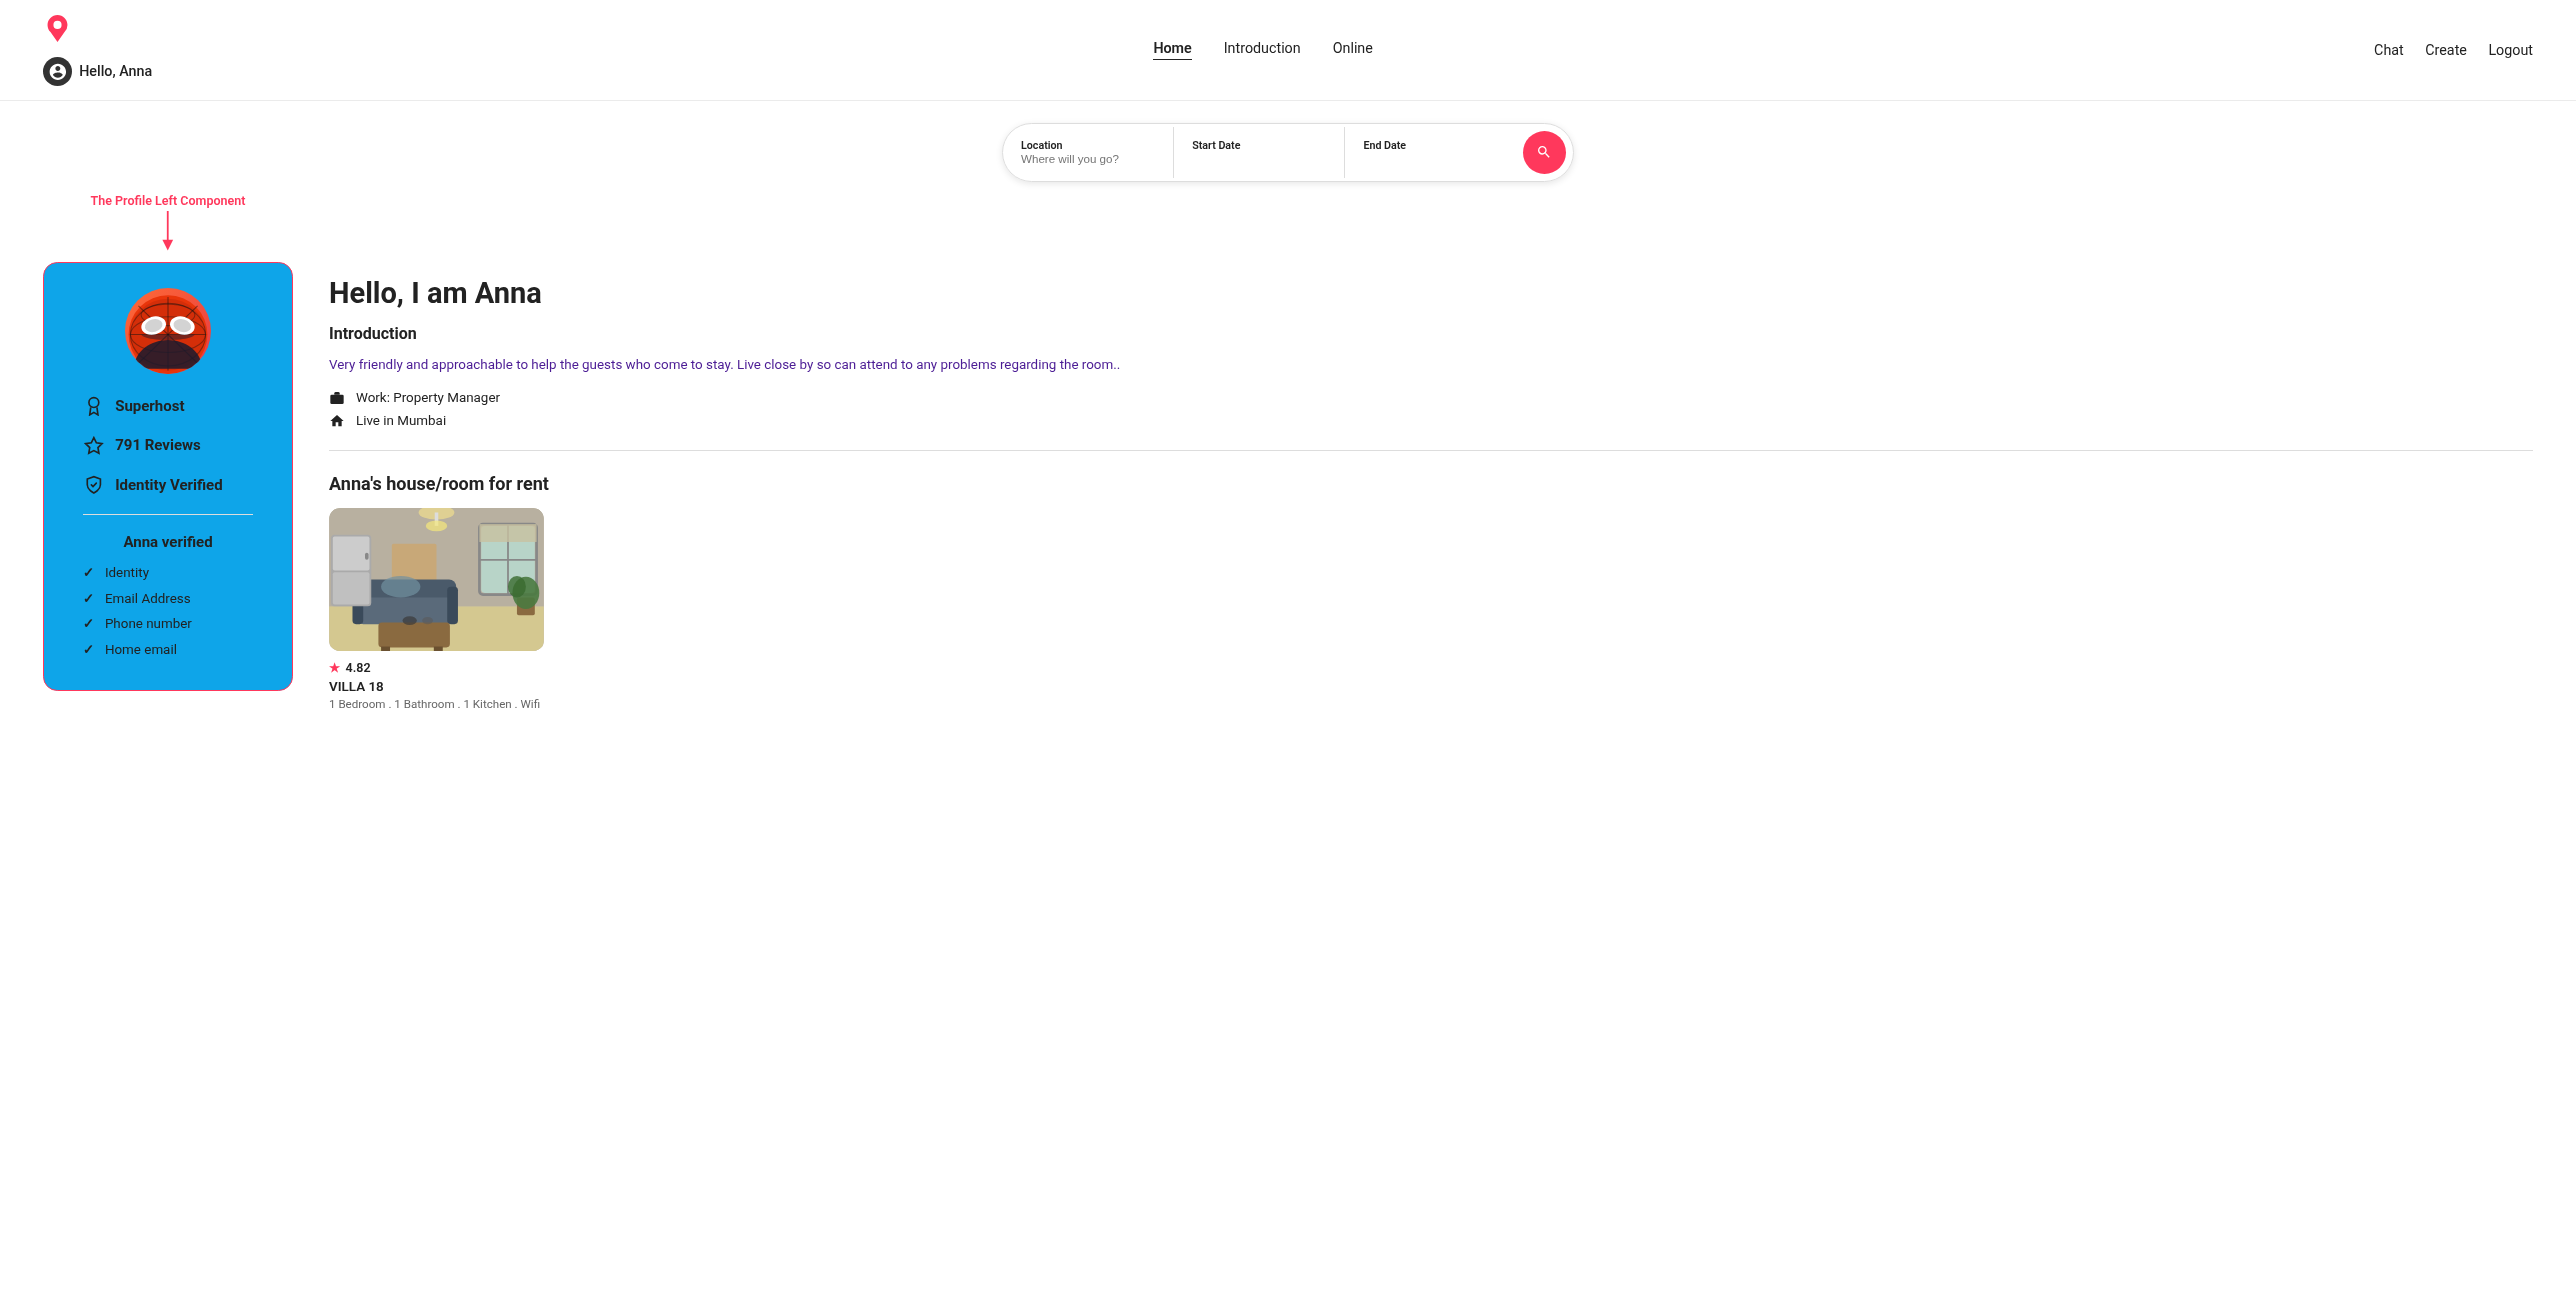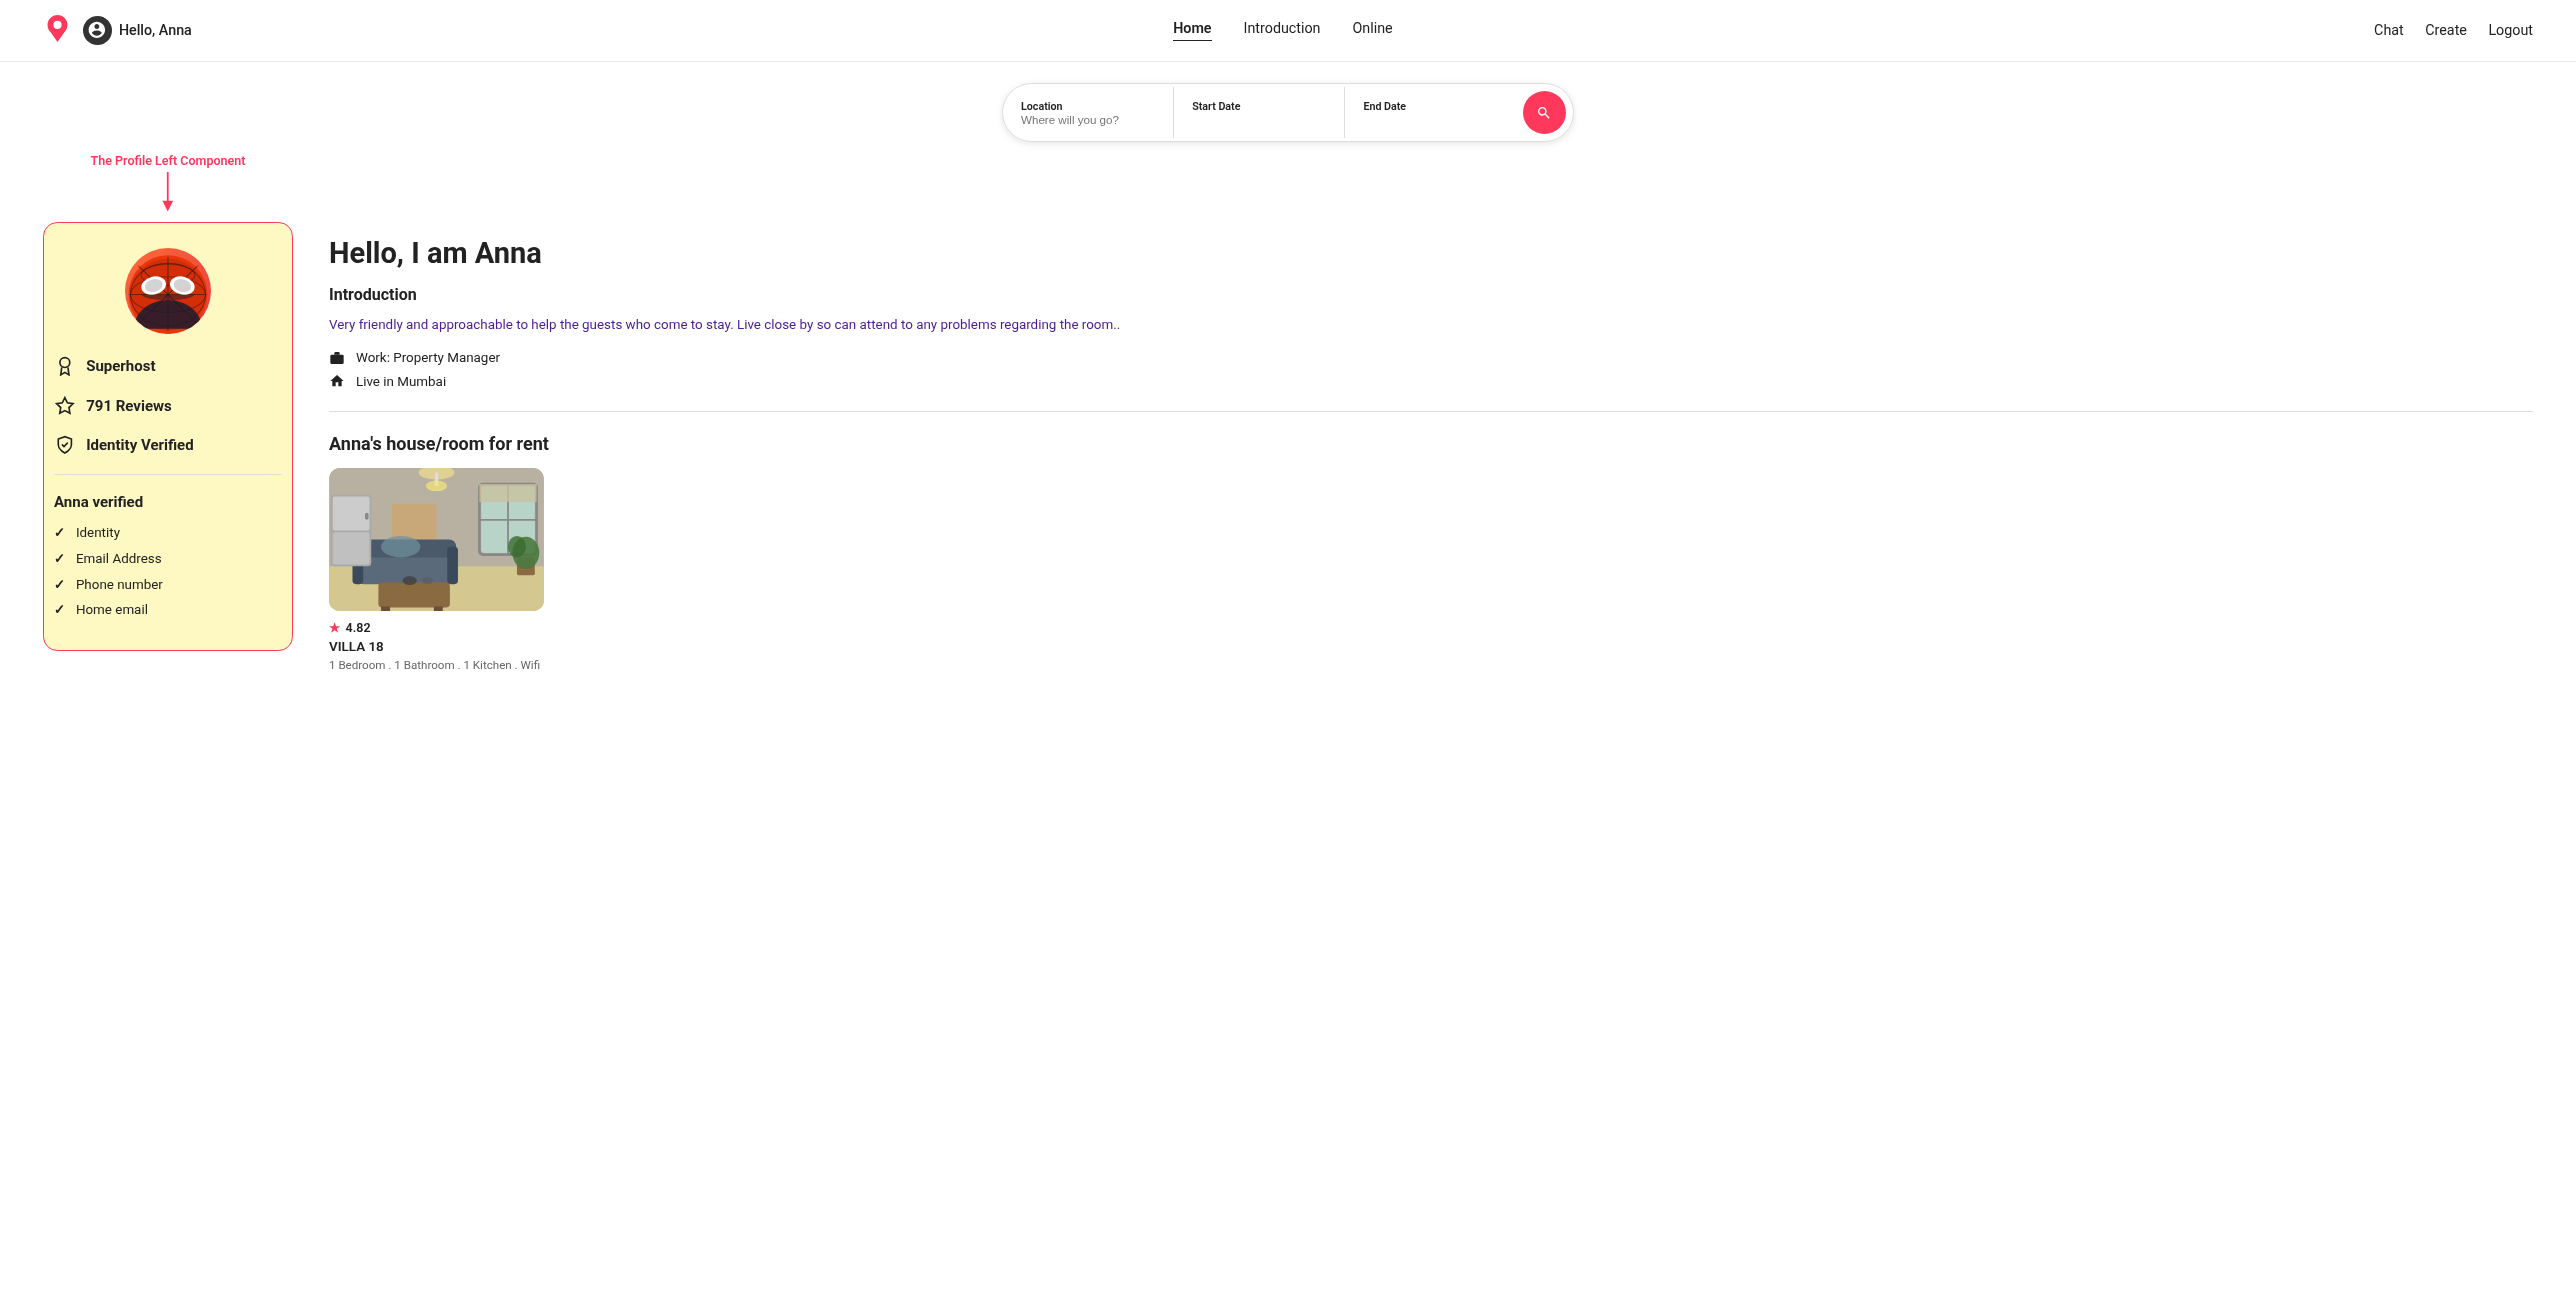--- a/index.html
+++ b/index.html
@@ -4,21 +4,21 @@
   <style>
     * { box-sizing: border-box; margin: 0; padding: 0; }
     body { font-family: -apple-system, BlinkMacSystemFont, 'Segoe UI', Roboto, sans-serif; background: #fff; color: #222; font-size: 14.3px; }
 
     
     .navbar {
       display: flex; align-items: center; justify-content: space-between;
       padding: 14.3px 43px; border-bottom: 0.9px solid #ebebeb;
       position: sticky; top: 0; background: #fff; z-index: 100;
     }
-    .navbar-left { display: flex; align-items: center; gap: 10.7px; }
+    .navbar-left { display: flex; align-items: flex-start; gap: 10.7px; flex-direction: column; }
     .navbar-logo { color: #FF385C; }
     .navbar-logo svg { width: 29px; height: 29px; }
     .navbar-user { display: flex; align-items: center; gap: 7.2px; font-size: 14.3px; font-weight: 500; }
     .navbar-avatar { width: 29px; height: 29px; border-radius: 50%; background: #333; display:flex; align-items:center; justify-content:center; overflow:hidden; }
     .navbar-center { display: flex; gap: 32px; }
     .navbar-center a { text-decoration: none; color: #222; font-size: 14.3px; padding-bottom: 3.6px; cursor: pointer; }
     .navbar-center a.active { border-bottom: 1.8px solid #222; font-weight: 600; }
     .navbar-right { display: flex; gap: 21.5px; align-items: center; }
     .navbar-right a { text-decoration: none; color: #222; font-size: 14.3px; cursor: pointer; }
 
@@ -42,21 +42,21 @@
     }
     .search-btn svg { color: #fff; }
 
     
     .main-layout { display: flex; padding: 0 43px 36px; gap: 36px; }
 
     
     .left-panel-wrapper { position: relative; }
     .left-panel {
       width: 250px; border: 1.8px solid #FF385C; border-radius: 14.3px;
-      padding: 25px 10px; background: #fef9c3; min-height: 429px;
+      padding: 25px 39px; background: #0ea5e9; min-height: 429px; text-align: center;
     }
     .profile-avatar-large {
       display: flex; justify-content: center; margin-bottom: 21.5px;
     }
     .profile-avatar-large .spider-avatar {
       width: 86px; height: 86px; border-radius: 50%; overflow: hidden;
       background: linear-gradient(135deg, #ff6b35, #e63946);
       display: flex; align-items: center; justify-content: center;
     }
 

